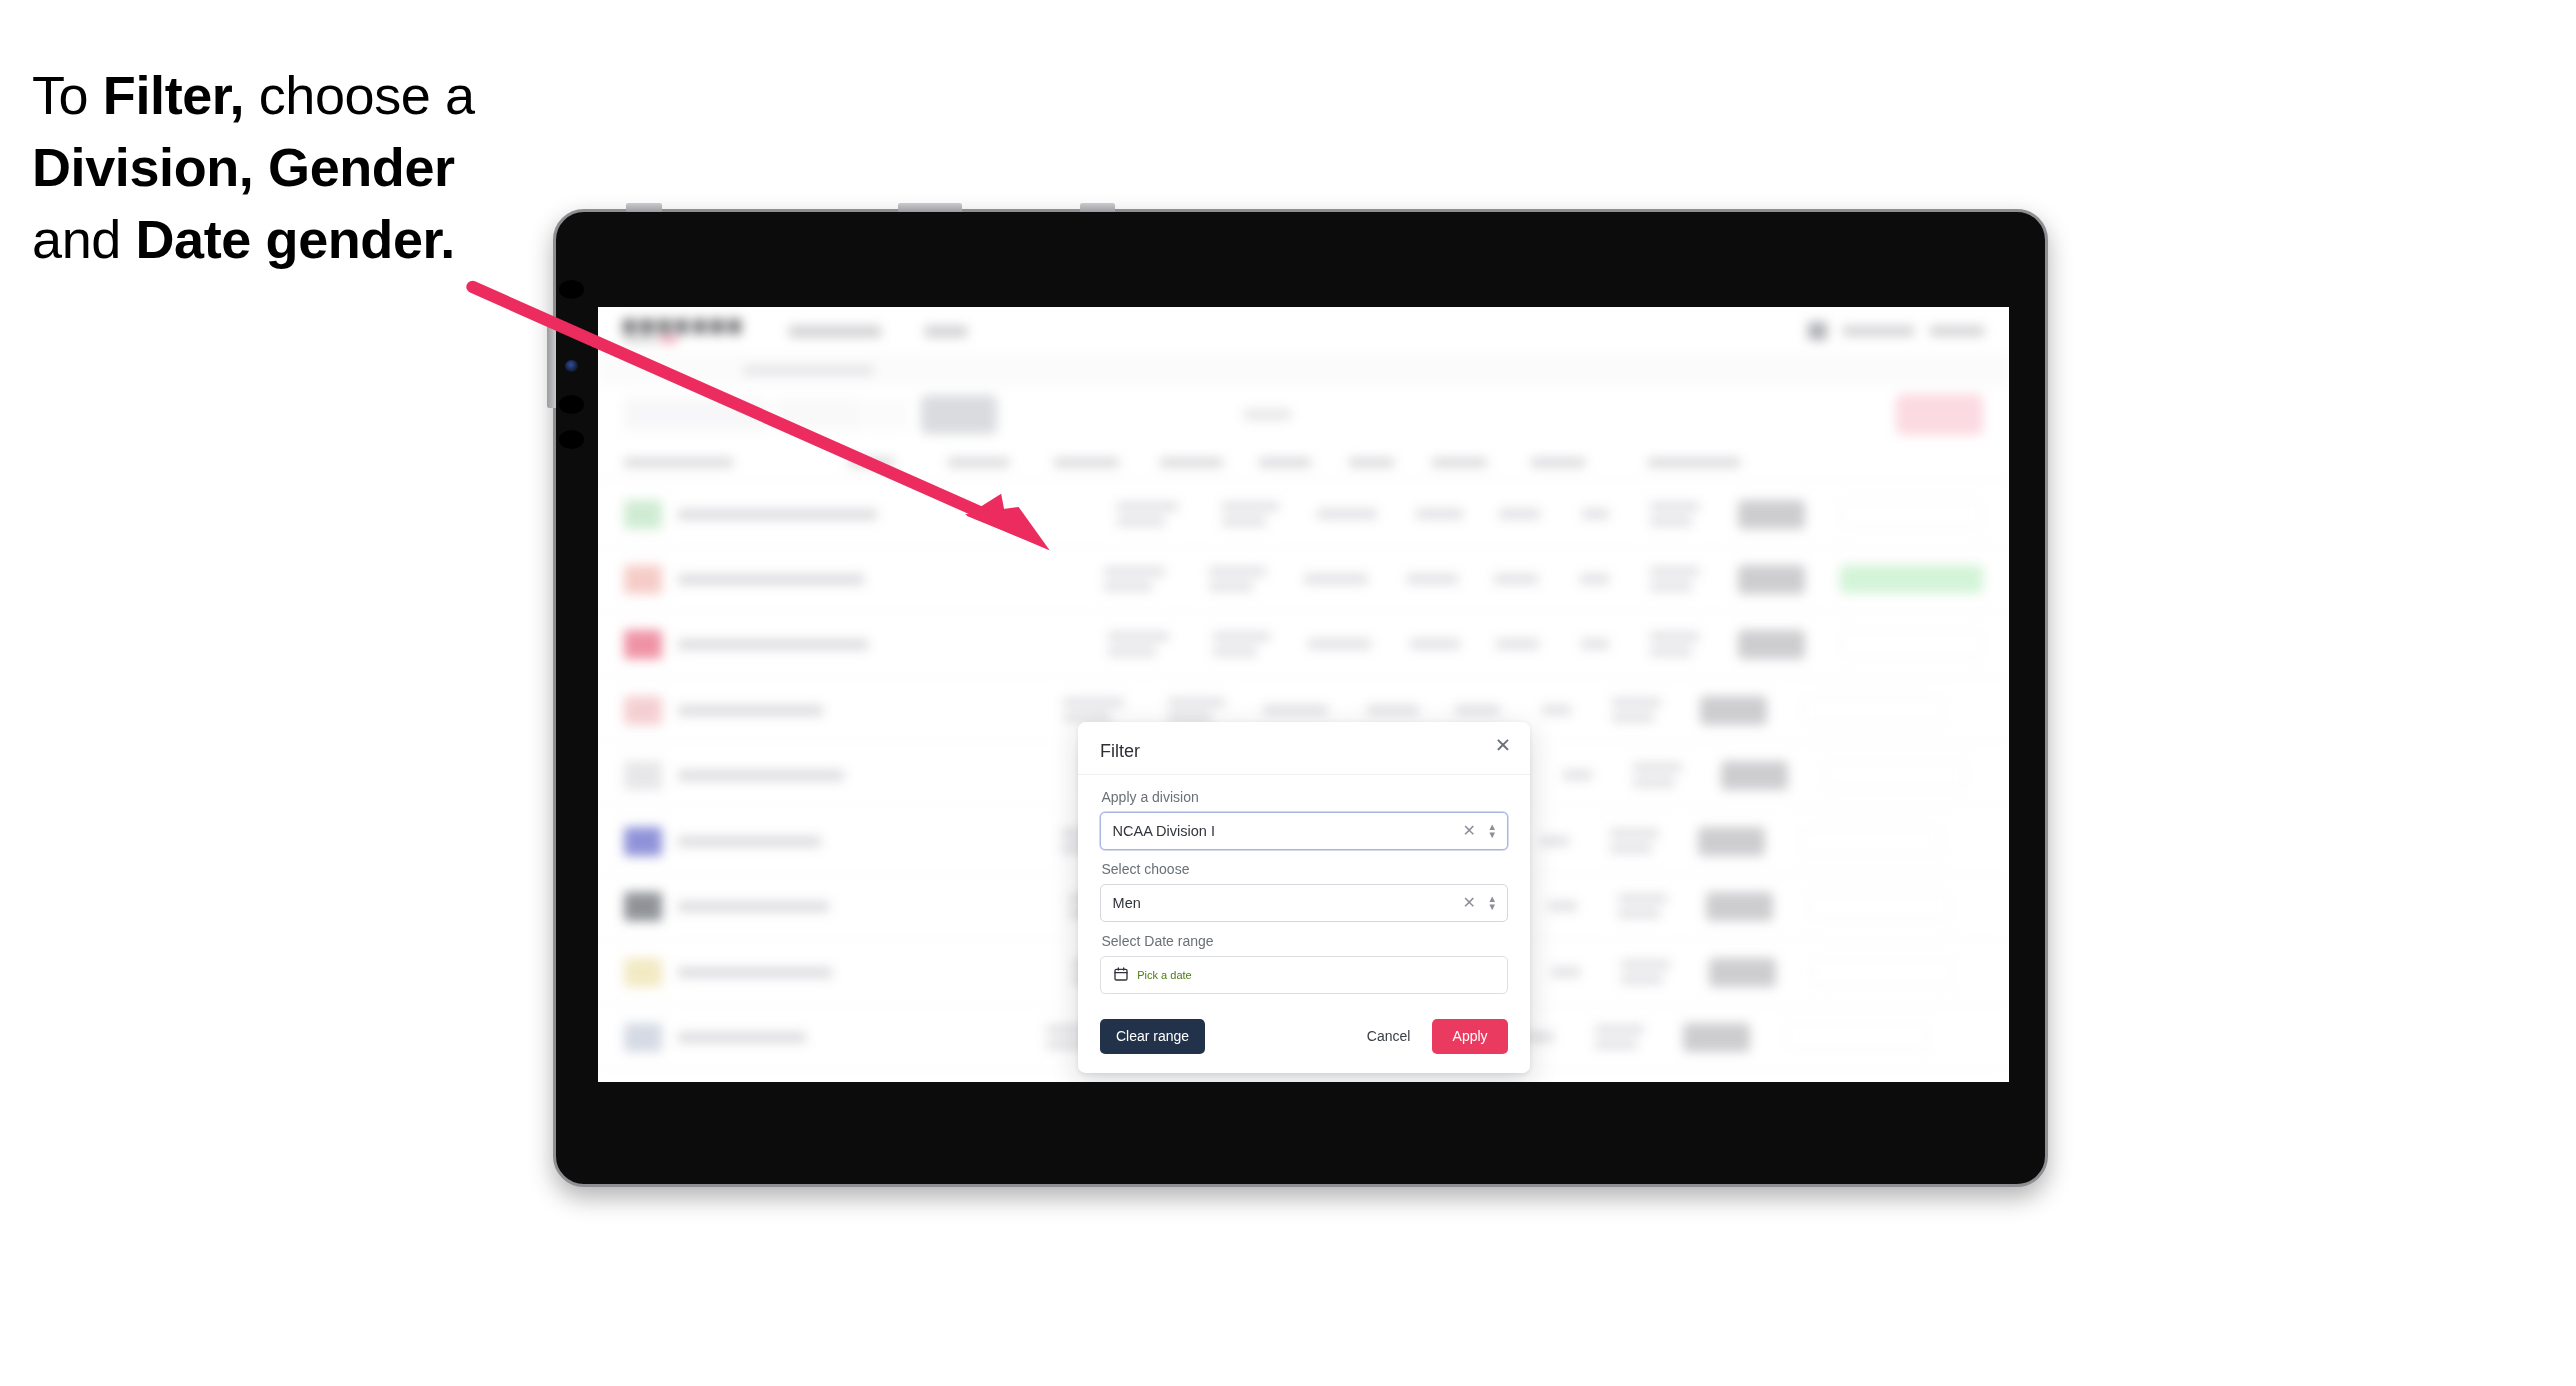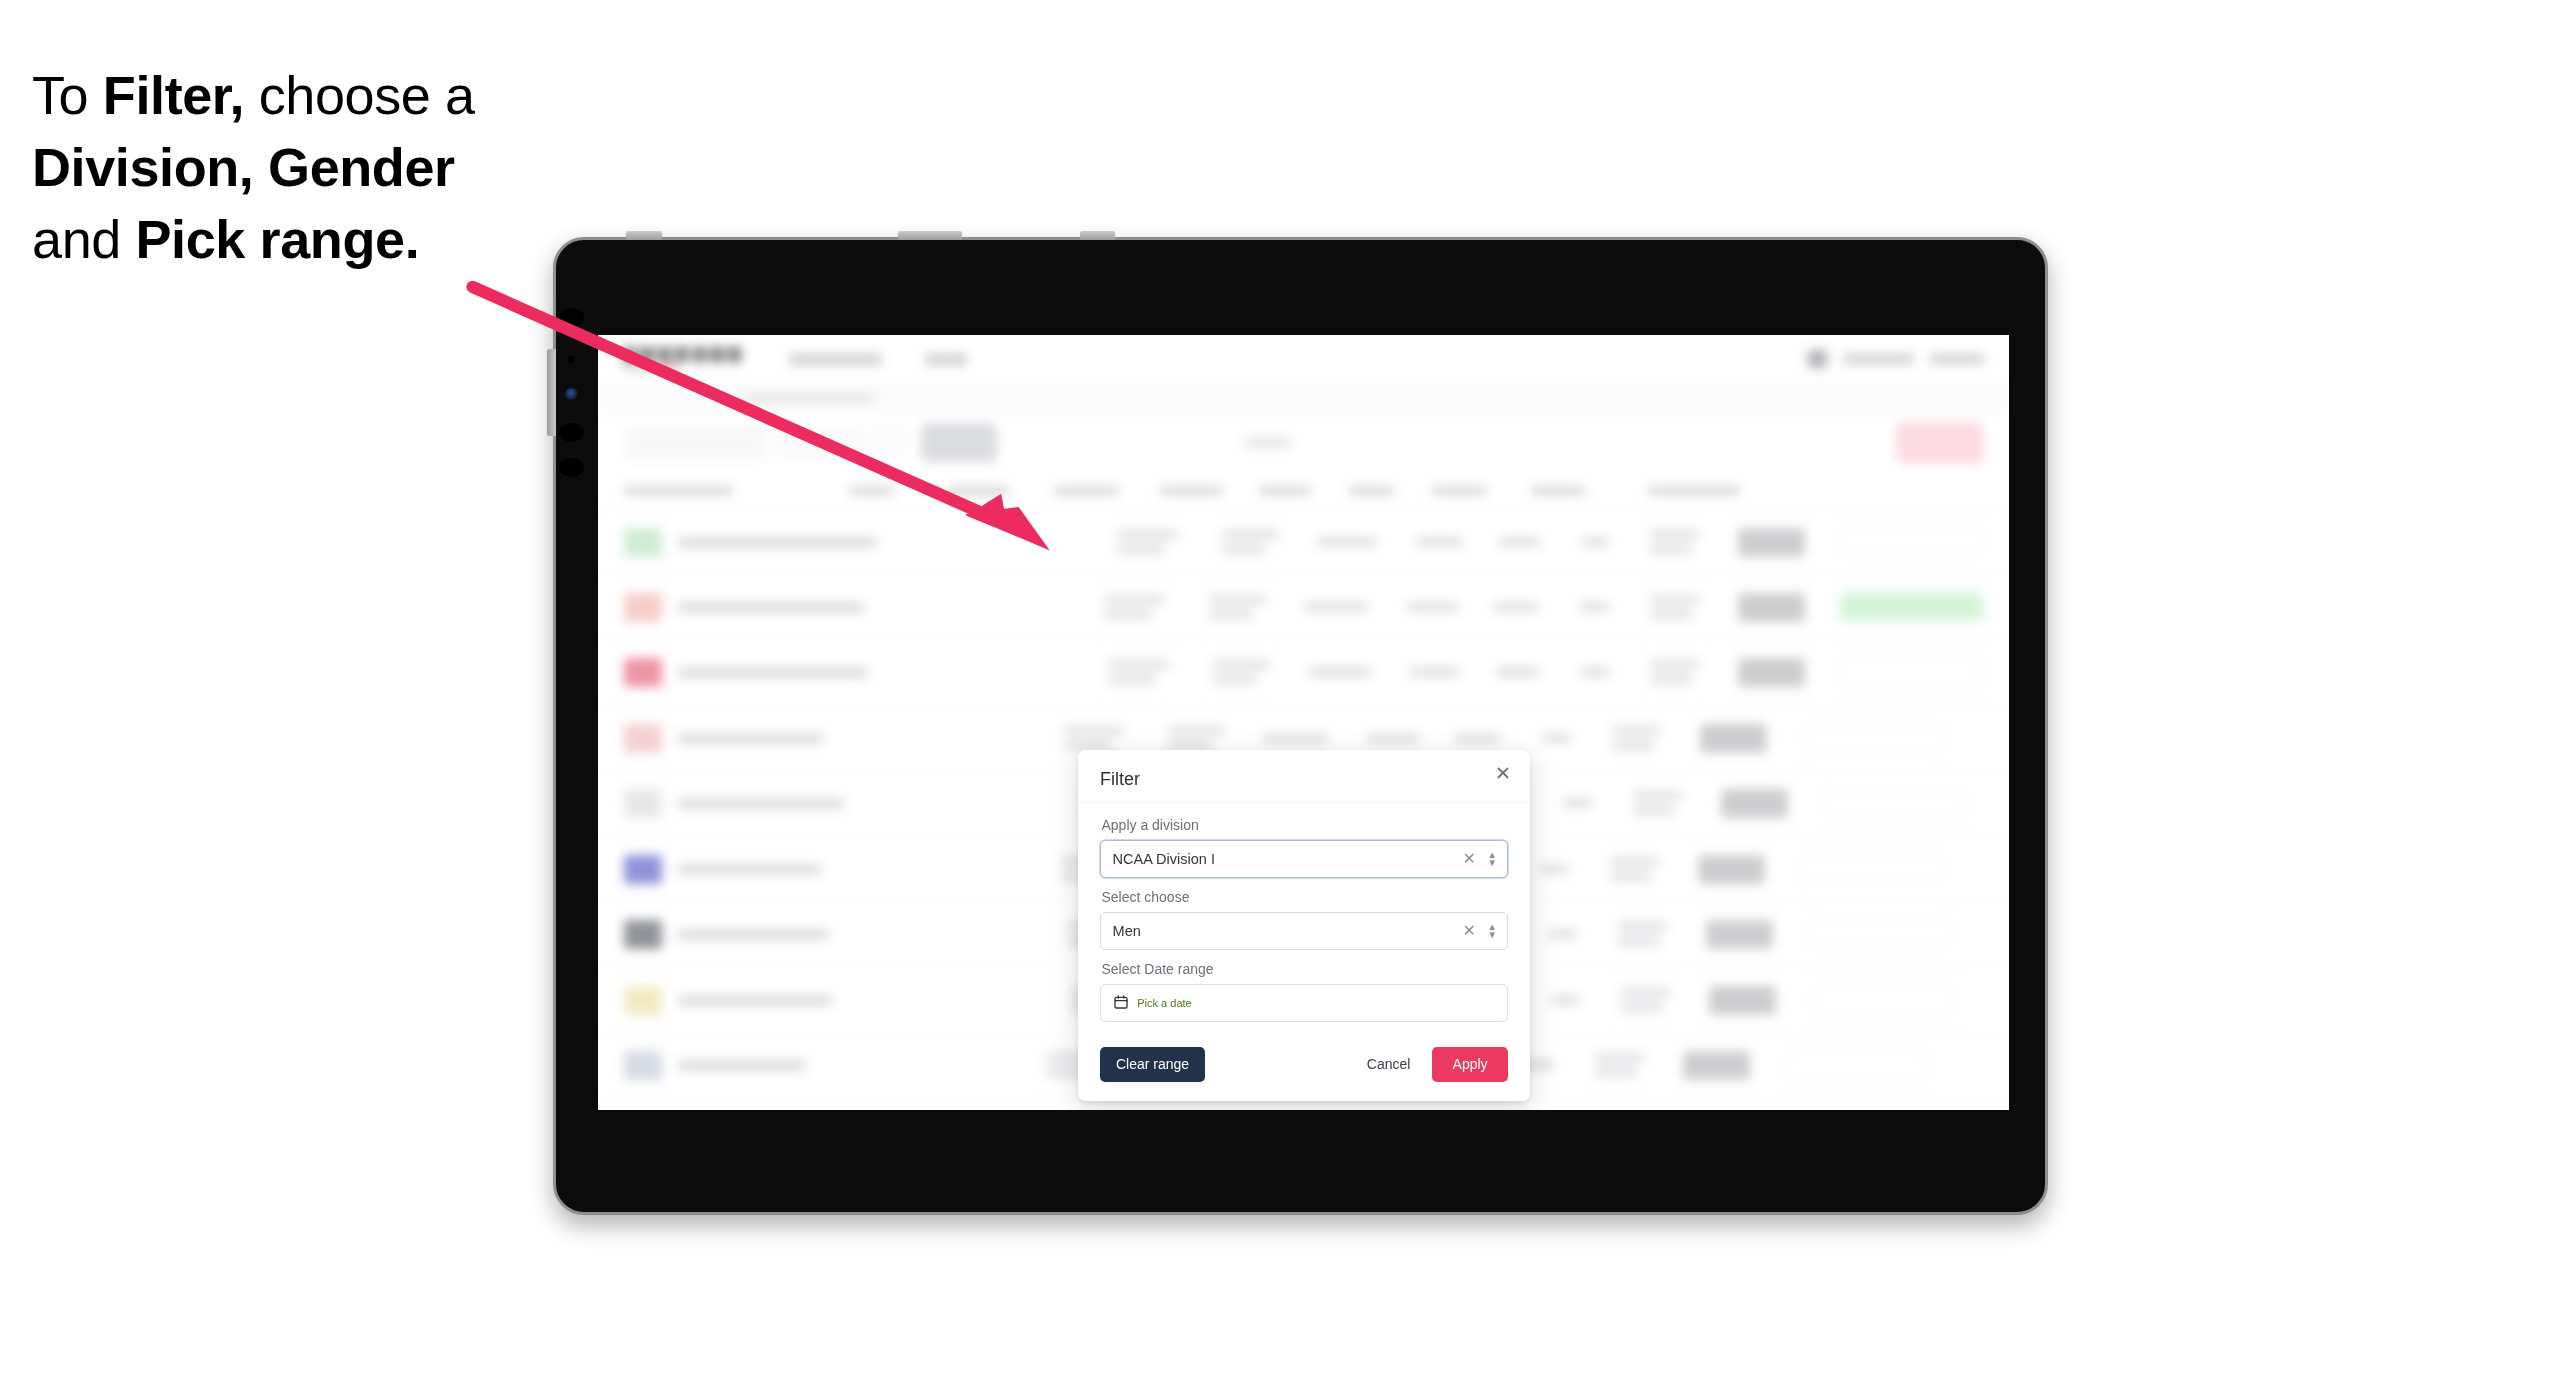--- a/index.html
+++ b/index.html
@@ -24,21 +24,20 @@
   #caption .ln { display: block; white-space: nowrap; margin-left: 16px; }
 
   
   #tablet {
     position: absolute; left: 553px; top: 209px;
     width: 1495px; height: 978px;
     background: #0c0c0c;
     border-radius: 31px;
     border: 3.6px solid #8d8f92;
     box-shadow: 0 10.2px 25px rgba(0,0,0,0.30);
-    margin-top: 28px;
   }
   .tbtn { position: absolute; background: #0a0a0a; border-radius: 2.9px; }
   #btn-top    { left: 70px;  top: -8.7px; width: 36px;  height: 8.7px;
                 background: linear-gradient(#c9cbcd,#9a9c9f); border-radius: 2.2px 2.2px 0 0; }
   #btn-top2   { left: 342px; top: -8.7px; width: 64px;  height: 8.7px;
                 background: linear-gradient(#c9cbcd,#9a9c9f); border-radius: 2.2px 2.2px 0 0; }
   #btn-top3   { left: 524px; top: -8.7px; width: 35px;  height: 8.7px;
                 background: linear-gradient(#c9cbcd,#9a9c9f); border-radius: 2.2px 2.2px 0 0; }
   #btn-left-a { left: -8.7px; top: 109px; width: 8.7px;  height: 87px;
                 background: linear-gradient(90deg,#9a9c9f,#c9cbcd); border-radius: 2.2px 0 0 2.2px; }
@@ -182,21 +181,21 @@
            width: 625px; height: 305px; pointer-events: none; }
 </style>
 </head>
 <body>
 
 <div id="stage">
 
   <div id="caption">
     <span class="ln"><span>To </span><span class="b">Filter,</span><span> choose a</span></span>
     <span class="ln"><span class="b">Division, Gender</span></span>
-    <span class="ln"><span>and </span><span class="b">Pick range.</span></span>
+    <span class="ln"><span>and </span><span class="b">Date gender.</span></span>
   </div>
 
   <div id="tablet">
     <div class="tbtn" id="btn-top"></div>
     <div class="tbtn" id="btn-top2"></div>
     <div class="tbtn" id="btn-top3"></div>
     <div class="tbtn" id="btn-left-a"></div>
     <div class="sidedot" id="dot1"></div>
     <div class="sidedot" id="dot2"></div>
     <div class="sidedot" id="dot3"></div>

